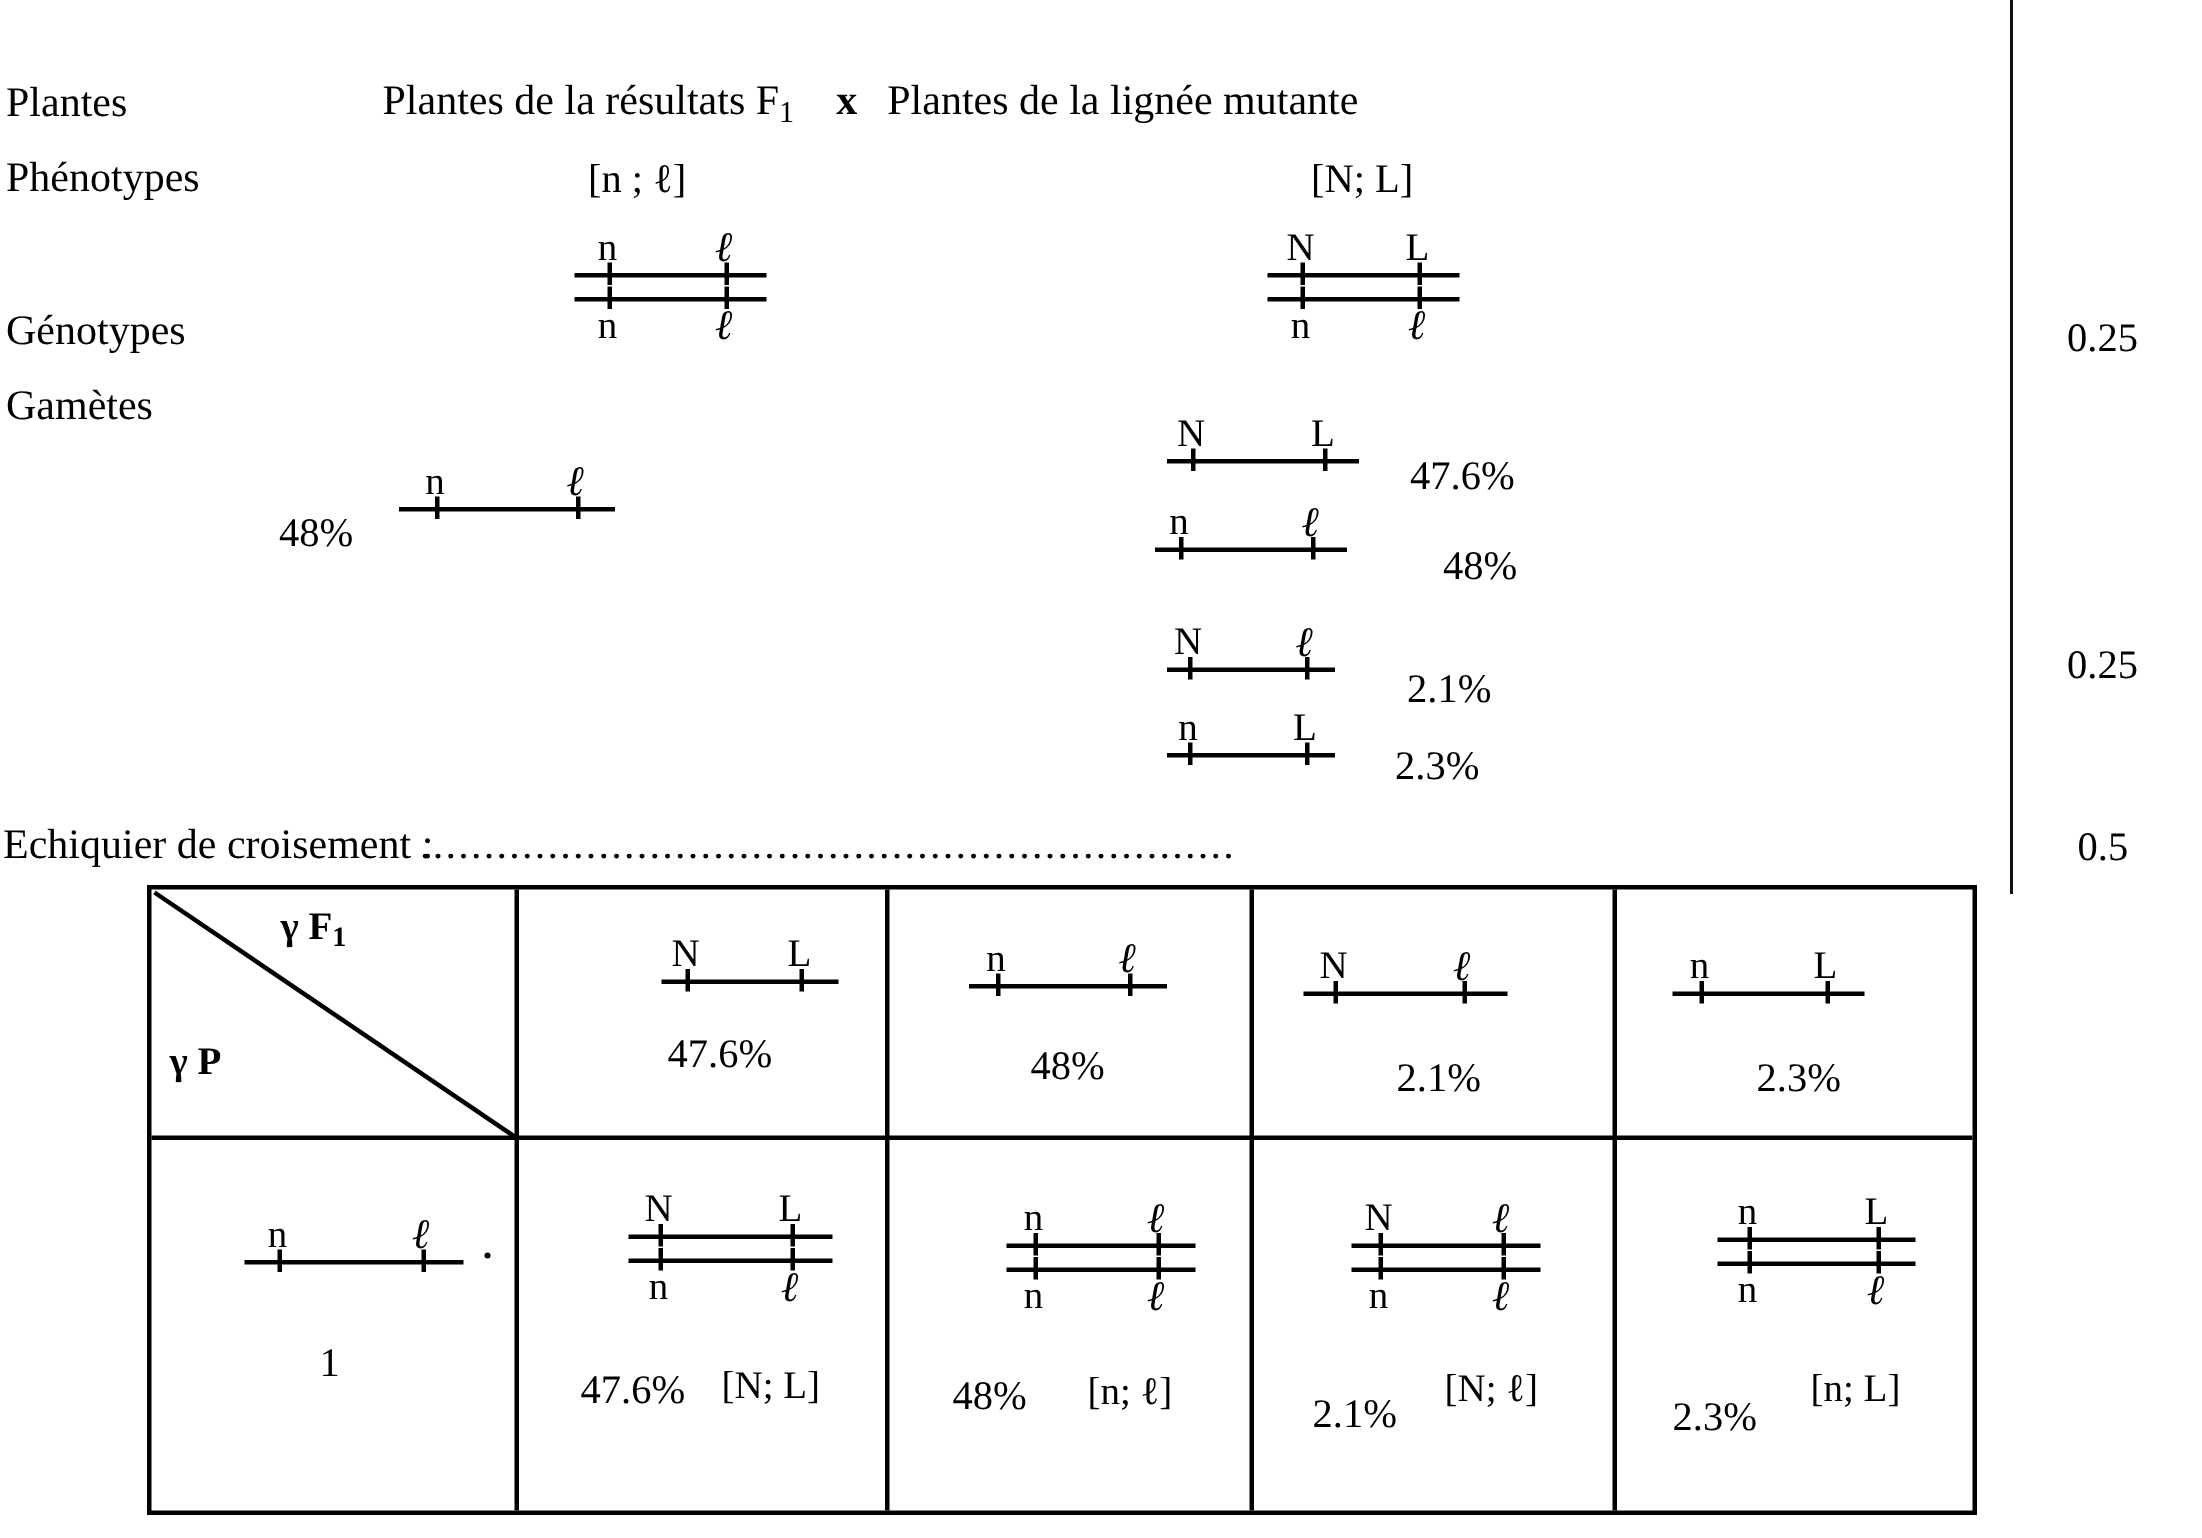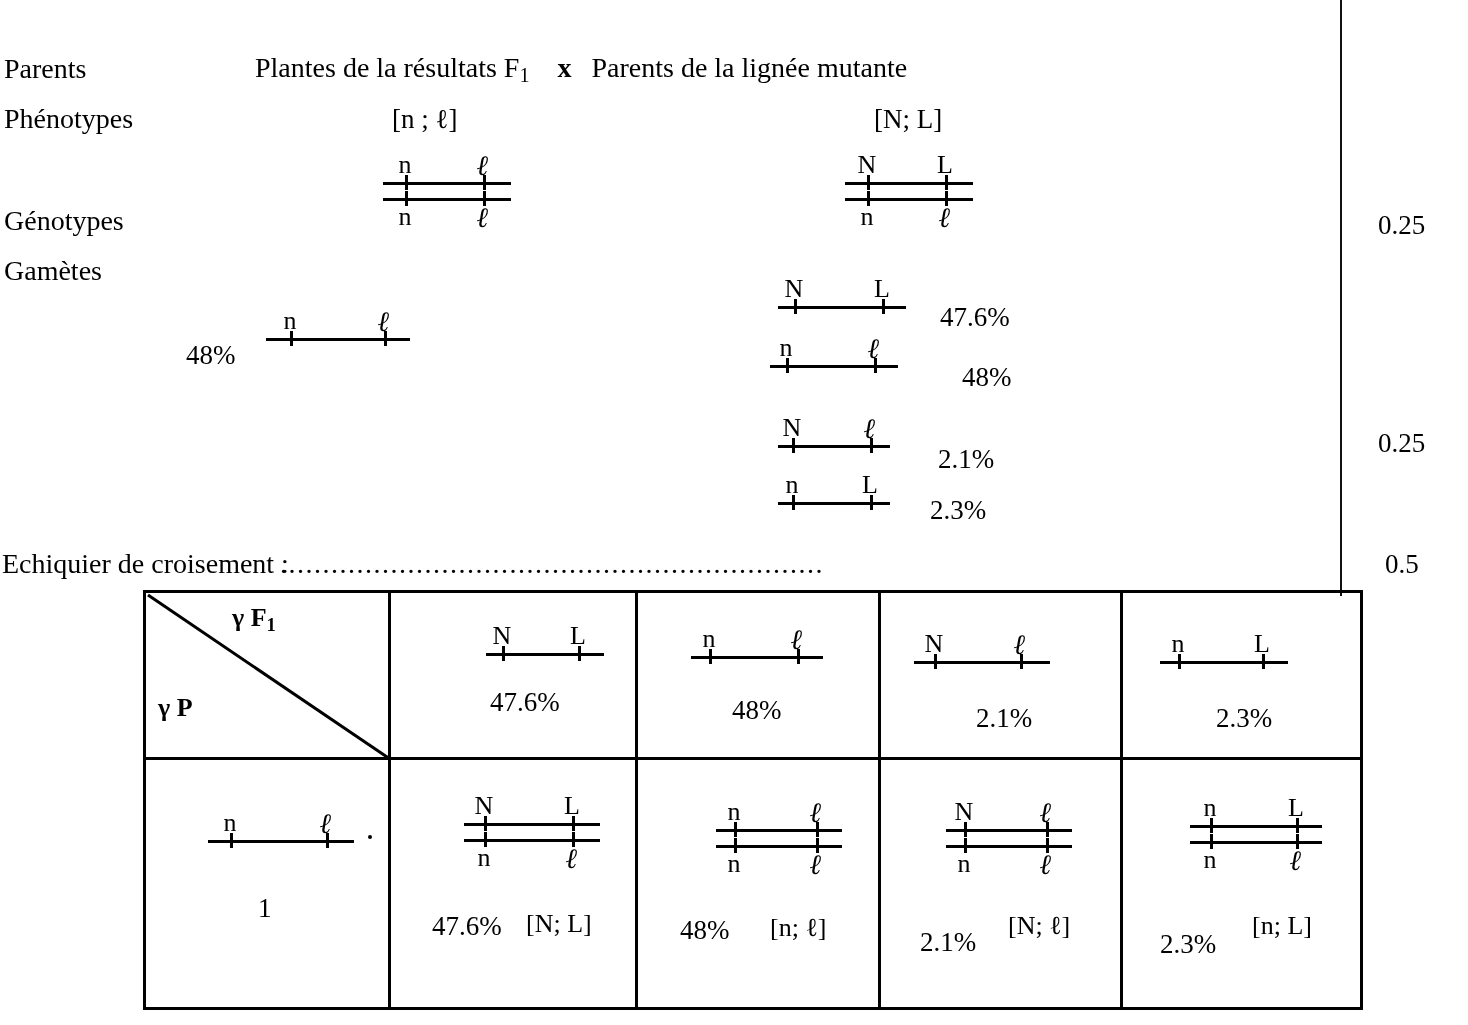--- a/index.html
+++ b/index.html
@@ -103,21 +103,20 @@
     font-style: italic;
     font-weight: bold;
     font-size: 28px;
   }
 
   
   #punnett {
     position: absolute;
     border: 3px solid #000;
     box-sizing: border-box;
-    margin-left: 45px;
   }
   .vline {
     position: absolute;
     top: 0;
     bottom: 0;
     width: 0;
     border-left: 3px solid #000;
   }
   .hline {
     position: absolute;
@@ -160,28 +159,28 @@
 <body>
 
 <div id="page">
 
   <div class="margin-rule"></div>
   <div class="abs grade" style="left:1378px; top:210px;">0.25</div>
   <div class="abs grade" style="left:1378px; top:428px;">0.25</div>
   <div class="abs grade" style="left:1385px; top:549px;">0.5</div>
 
 
-  <div class="abs rowlabel" style="left:4px; top:53px;">Parents</div>
+  <div class="abs rowlabel" style="left:4px; top:53px;">Plantes</div>
 
   <div class="abs bodytext" style="left:255px; top:52px;">
     <span>Plantes de la résultats F</span><span class="sub">1</span>
     <span style="display:inline-block; width:14px;"></span>
     <b>x</b>
     <span style="display:inline-block; width:6px;"></span>
-    <span>Parents de la lignée mutante</span>
+    <span>Plantes de la lignée mutante</span>
   </div>
 
   <div class="abs rowlabel" style="left:4px; top:103px;">Phénotypes</div>
   <div class="abs pheno" style="left:392px; top:104px;">[n ; ℓ]</div>
   <div class="abs pheno" style="left:874px; top:104px;">[N; L]</div>
 
   <div class="abs rowlabel" style="left:4px; top:205px;">Génotypes</div>
 
   <div class="abs" style="left:383px; top:152px;">
     <div class="chrom chrom-pair" style="width: 128px; height: 80px;"><div class="bar" style="top: 30px; width: 128px;"></div><div class="bar" style="top: 46px; width: 128px;"></div><div class="tick" style="left: 22px; top: 23px; height: 15px;"></div><div class="tick" style="left: 22px; top: 39px; height: 15px;"></div><div class="tick" style="left: 100px; top: 23px; height: 15px;"></div><div class="tick" style="left: 100px; top: 39px; height: 15px;"></div><span class="allele" style="left: 22px; top: 0px;">n</span><span class="allele script" style="left: 100px; top: 0px;">ℓ</span><span class="allele" style="left: 22px; top: 52px;">n</span><span class="allele script" style="left: 100px; top: 52px;">ℓ</span></div>

